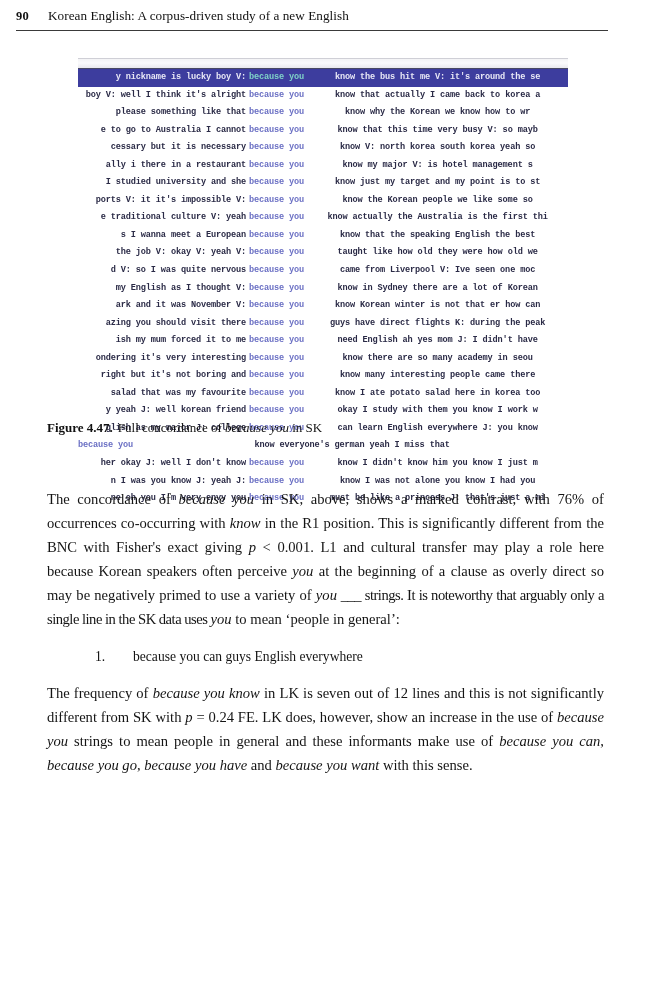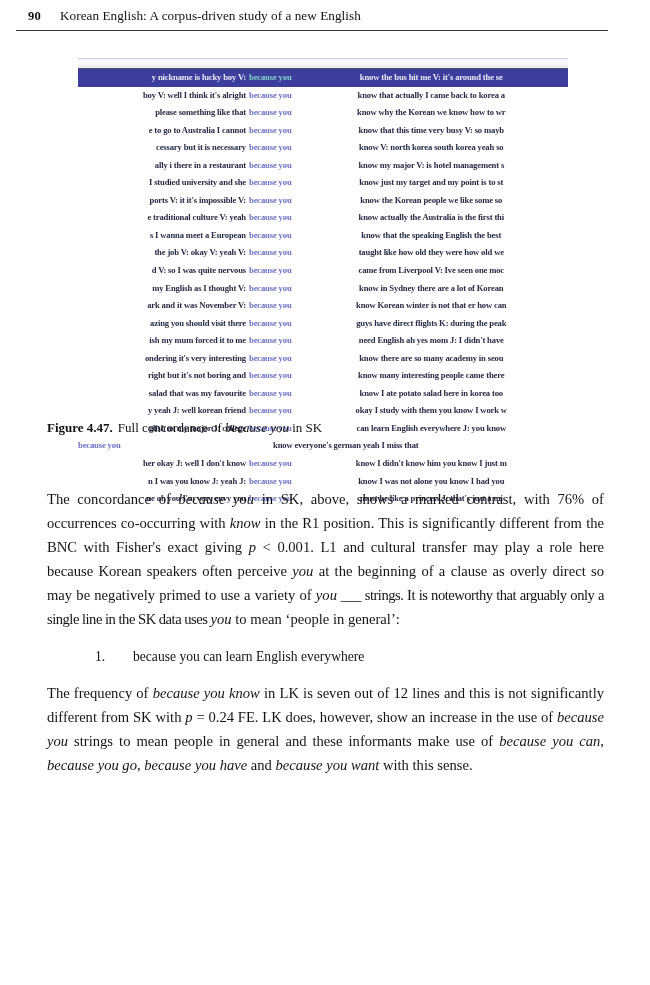--- a/index.html
+++ b/index.html
@@ -12,21 +12,21 @@
     height: 985px;
     position: relative;
     font-family: "Liberation Serif", serif;
     color: #1a1a1a;
     overflow: hidden;
   }
 
   
   .page-header {
     position: absolute;
-    left: 28px;
+    left: 16px;
     top: 8px;
     width: 592px;
     display: flex;
     align-items: center;
   }
   .folio {
     font-family: "Liberation Serif", serif;
     font-weight: bold;
     font-size: 12.5px;
     letter-spacing: 0.2px;
@@ -68,21 +68,21 @@
     background: linear-gradient(to bottom, #f3f3f5 0%, #fbfbfc 45%, #e9e9ee 100%);
     border-bottom: 1px solid #4a4a63;
   }
   .conc-lines {
     padding: 0;
     background: #ffffff;
   }
   .conc-line {
     display: flex;
     white-space: nowrap;
-    font-family: Liberation Serif, serif;
+    font-family: Liberation Mono, monospace;
     font-size: 8.6px;
     font-weight: bold;
     line-height: 17.55px;
     height: 17.55px;
     color: #2a2a46;
     letter-spacing: -0.15px;
     overflow: hidden;
   }
   .conc-line.selected {
     background: #3d3d9e;
@@ -310,20 +310,20 @@
   <span class="fig-label">Figure 4.47.</span><span class="sp"></span><span>Full concordance of </span><i>because you</i><span> in SK</span>
 </div>
 
 <div class="body-col">
 
   <p class="para"><span>The concordance of </span><i>because you</i><span> in SK, above, shows a marked contrast, with 76% of occurrences co-occurring with </span><i>know</i><span> in the R1 position. This is significantly different from the BNC with Fisher's exact giving </span><i>p</i><span> &lt; 0.001. L1 and cultural transfer may play a role here because Korean speakers often perceive </span><i>you</i><span> at the beginning of a clause as overly direct so may be negatively primed to use a variety of </span><i>you</i><span class="blank-rule"> ___ strings. It is noteworthy that arguably only a single line in the SK data uses </span><i>you</i><span> to mean ‘people in general’:</span></p>
 
   <div class="para-gap"></div>
 
   <ol class="numlist" id="numlist">
-      <li><span class="num">1.</span><span>because you can learn English everywhere</span></li>
+      <li><span class="num">1.</span><span>because you can guys English everywhere</span></li>
     </ol>
 
   <div class="para-gap"></div>
 
   <p class="para"><span>The frequency of </span><i>because you know</i><span> in LK is seven out of 12 lines and this is not significantly different from SK with </span><i>p</i><span> = 0.24 FE. LK does, however, show an increase in the use of </span><i>because you</i><span> strings to mean people in general and these informants make use of </span><i>because you can</i><span>, </span><i>because you go</i><span>, </span><i>because you have</i><span> and </span><i>because you want</i><span> with this sense.</span></p>
 
 </div>
 
 </body></html>

